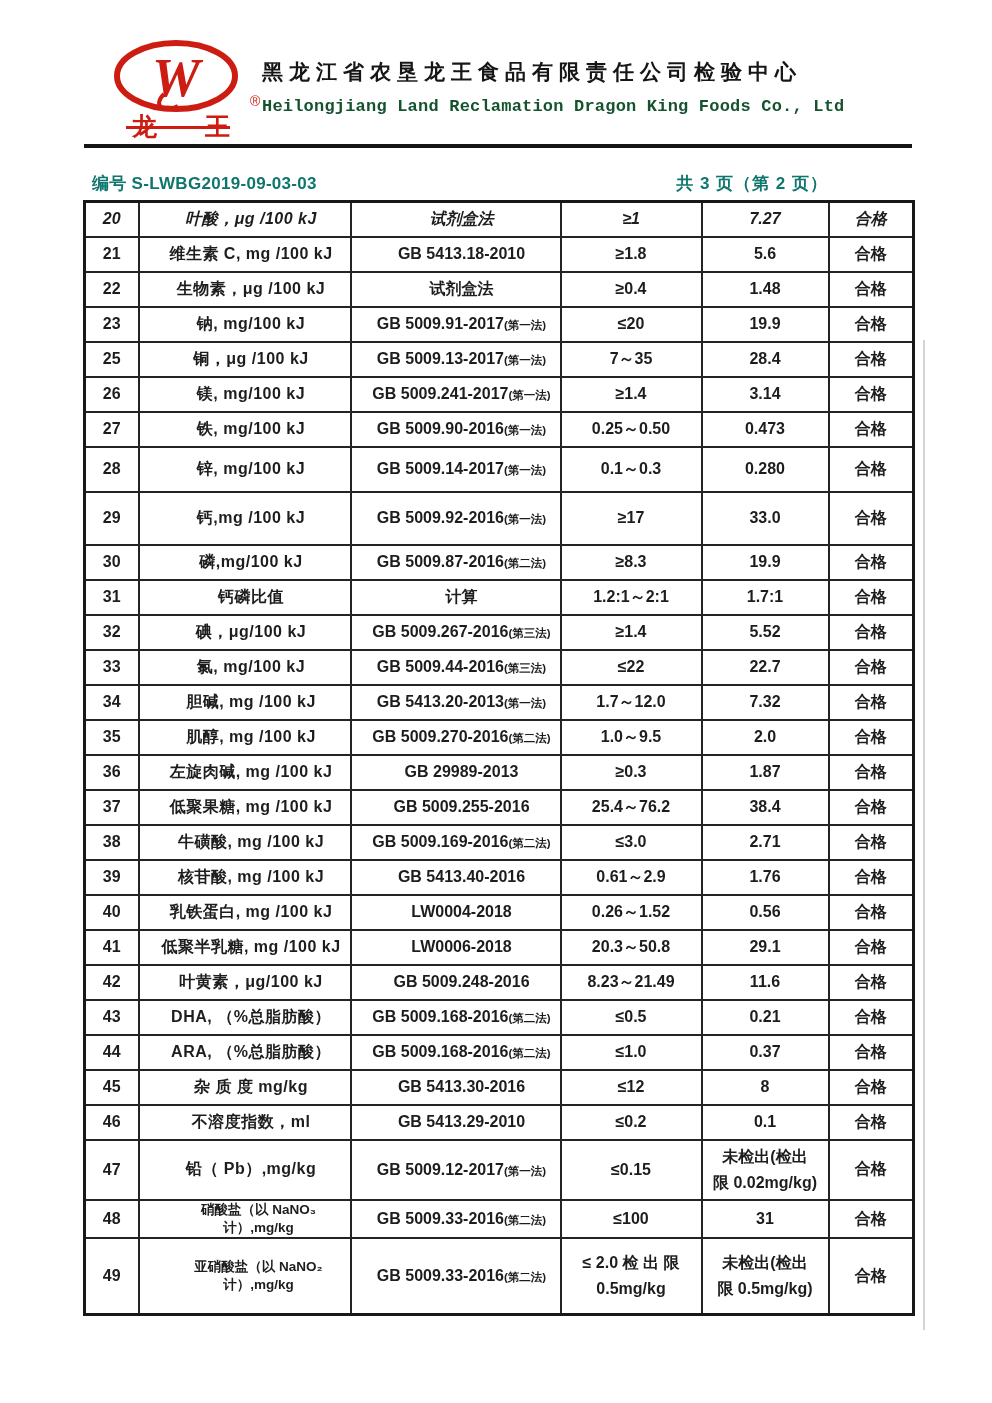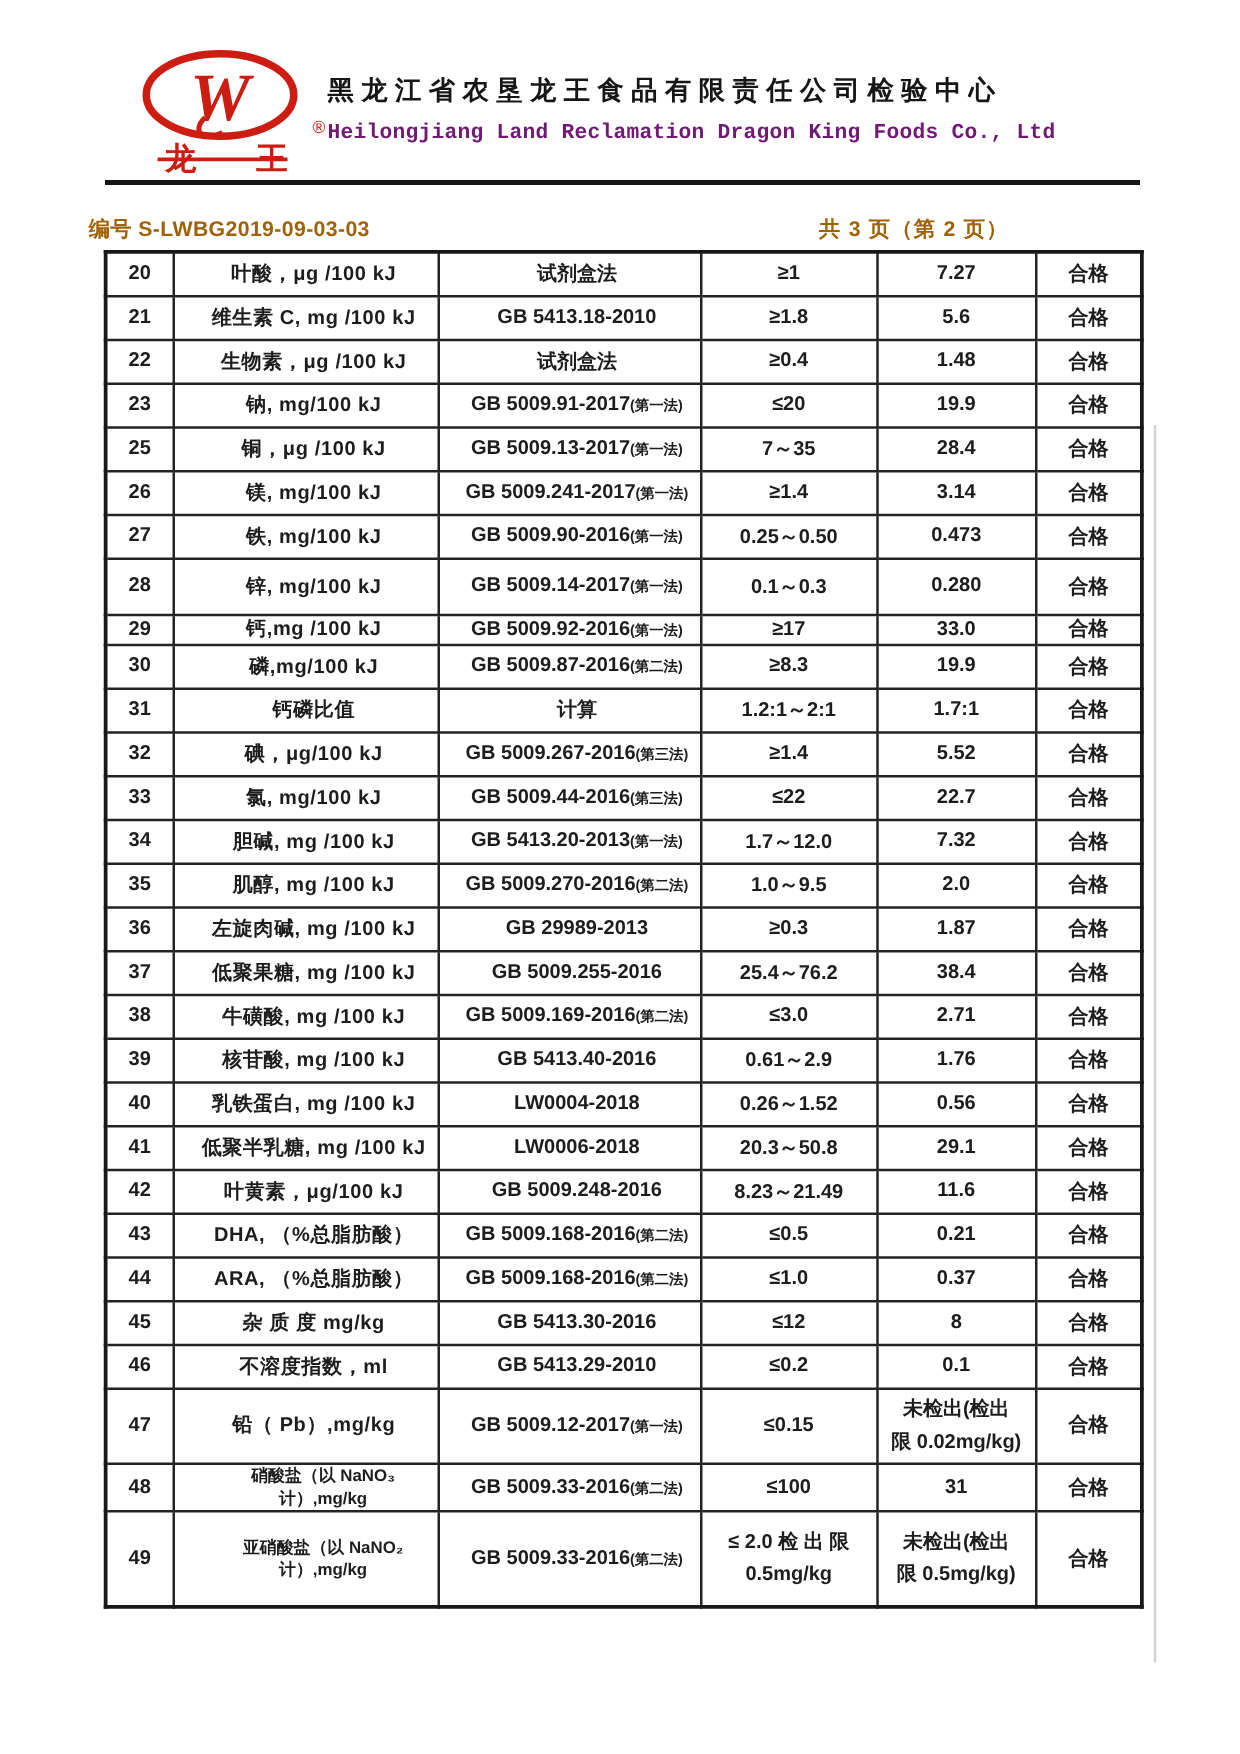--- a/index.html
+++ b/index.html
@@ -17,31 +17,31 @@
   .logo-box { position:absolute; left:104px; top:40px; width:160px; height:100px; }
   .titles { position:absolute; left:262px; top:58px; }
   .title-cn {
     font-size:21px; font-weight:bold; letter-spacing:6px;
     white-space:nowrap; color:#161616;font-family:Liberation Mono, monospace;
   }
   .title-en {
     margin-top:11px;
     font-family:"Liberation Mono","DejaVu Sans Mono",monospace;
     font-size:17px; font-weight:bold; letter-spacing:0.2px;
-    white-space:nowrap; color:#701a75;
+    white-space:nowrap; color:#14532d;
   }
   .header-rule {
     position:absolute; left:84px; top:144px;
     width:828px; height:4px; background:#151515;
   }
   
   .meta-row {
-    position:absolute; left:67px; top:172px; width:828px;
+    position:absolute; left:88px; top:172px; width:828px;
     display:flex; justify-content:space-between; align-items:center;
-    font-size:17px; font-weight:bold; color:#a16207;
+    font-size:17px; font-weight:bold; color:#0f766e;
   }
   .meta-row .doc-no { padding-left:4px; letter-spacing:0.3px; }
   .meta-row .page-info { padding-right:88px; letter-spacing:1px; }
   
   table.results {
     position:absolute; left:83px; top:200px;
     width:829px; table-layout:fixed;
     border-collapse:collapse;
     border:3px solid #181818;
   }
@@ -96,21 +96,21 @@
   <table class="results">
     <colgroup>
       <col style="width:54px">
       <col style="width:212px">
       <col style="width:210px">
       <col style="width:141px">
       <col style="width:127px">
       <col style="width:85px">
     </colgroup>
     <tbody>
-        <tr style="height: 35px;">
+        <tr style="height: 35px; font-style: italic;">
       <td class="c-no">20</td>
       <td class="c-item">叶酸，μg /100 kJ</td>
       <td class="c-method"><span class="m-main">试剂盒法</span><span class="m-note"></span></td>
       <td class="c-req">≥1</td>
       <td class="c-result">7.27</td>
       <td class="c-concl">合格</td>
     </tr>
         <tr style="height: 35px;">
       <td class="c-no">21</td>
       <td class="c-item">维生素 C, mg /100 kJ</td>
@@ -160,21 +160,21 @@
       <td class="c-concl">合格</td>
     </tr>
         <tr style="height: 45px;">
       <td class="c-no">28</td>
       <td class="c-item">锌, mg/100 kJ</td>
       <td class="c-method"><span class="m-main">GB 5009.14-2017</span><span class="m-note">(第一法)</span></td>
       <td class="c-req">0.1～0.3</td>
       <td class="c-result">0.280</td>
       <td class="c-concl">合格</td>
     </tr>
-        <tr style="height: 24px;">
+        <tr style="height: 53px;">
       <td class="c-no">29</td>
       <td class="c-item">钙,mg /100 kJ</td>
       <td class="c-method"><span class="m-main">GB 5009.92-2016</span><span class="m-note">(第一法)</span></td>
       <td class="c-req">≥17</td>
       <td class="c-result">33.0</td>
       <td class="c-concl">合格</td>
     </tr>
         <tr style="height: 35px;">
       <td class="c-no">30</td>
       <td class="c-item">磷,mg/100 kJ</td>

